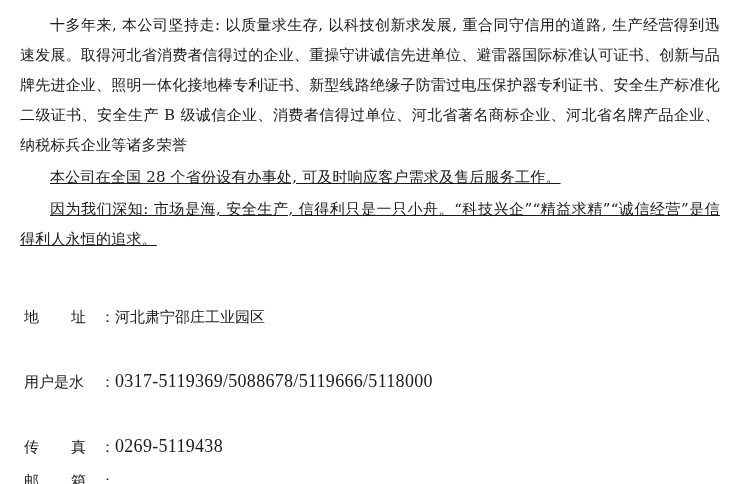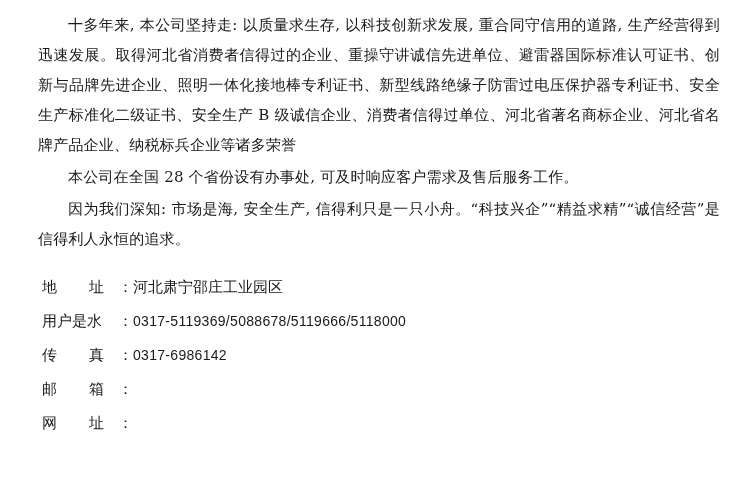--- a/index.html
+++ b/index.html
@@ -11,35 +11,36 @@
     height: 484px;
     background: #ffffff;
     font-family: "DejaVu Serif", "Liberation Serif", serif;
     color: #1a1a1a;
     overflow: hidden;
   }
   .page {
     width: 750px;
     height: 340px;
     box-sizing: border-box;
-    padding: 10px 30px 0 38px;
+    padding: 10px 30px 0 20px;
     position: relative;
   }
   .para {
     font-size: 15px;
     line-height: 30px;
     text-align: justify;
     text-justify: inter-ideograph;
     margin: 0 0 2px 0;
     letter-spacing: 0.2px;
   }
   .indent {
     text-indent: 2em;
   }
   .para-gap {
+    text-decoration: underline;
   }
   .contact-list {
     margin-top: 16px;
   }
   .contact-row {
     display: flex;
     align-items: baseline;
     font-size: 15px;
     line-height: 34px;
     margin-left: 4px;
@@ -51,24 +52,25 @@
   }
   .contact-label.spaced {
     display: flex;
     justify-content: space-between;
     width: 62px;
     flex: 0 0 62px;
     padding-right: 14px;
   }
   .contact-value {
     white-space: nowrap;
+    margin-top: 30px;
   }
   .mono {
-    font-family: Liberation Sans, sans-serif;
-    font-size: 14px;
+    font-family: Liberation Serif, serif;
+    font-size: 18px;
     letter-spacing: 0.3px;
   }
 </style>
 </head>
 <body>
 
 <div class="page">
 
   <p class="para indent">十多年来, 本公司坚持走: 以质量求生存, 以科技创新求发展, 重合同守信用的道路, 生产经营得到迅速发展。取得河北省消费者信得过的企业、重操守讲诚信先进单位、避雷器国际标准认可证书、创新与品牌先进企业、照明一体化接地棒专利证书、新型线路绝缘子防雷过电压保护器专利证书、安全生产标准化二级证书、安全生产 B 级诚信企业、消费者信得过单位、河北省著名商标企业、河北省名牌产品企业、纳税标兵企业等诸多荣誉</p>
 
@@ -92,21 +94,21 @@
       <span class="contact-sep">：</span>
       <span class="contact-value mono">0317-5119369/5088678/5119666/5118000</span>
     </div>
 
     <div class="contact-row">
       <span class="contact-label spaced">
         <span>传</span>
         <span>真</span>
       </span>
       <span class="contact-sep">：</span>
-      <span class="contact-value mono">0317-6986142</span>
+      <span class="contact-value mono">0269-5119438</span>
     </div>
 
     <div class="contact-row">
       <span class="contact-label spaced">
         <span>邮</span>
         <span>箱</span>
       </span>
       <span class="contact-sep">：</span>
     </div>
 

